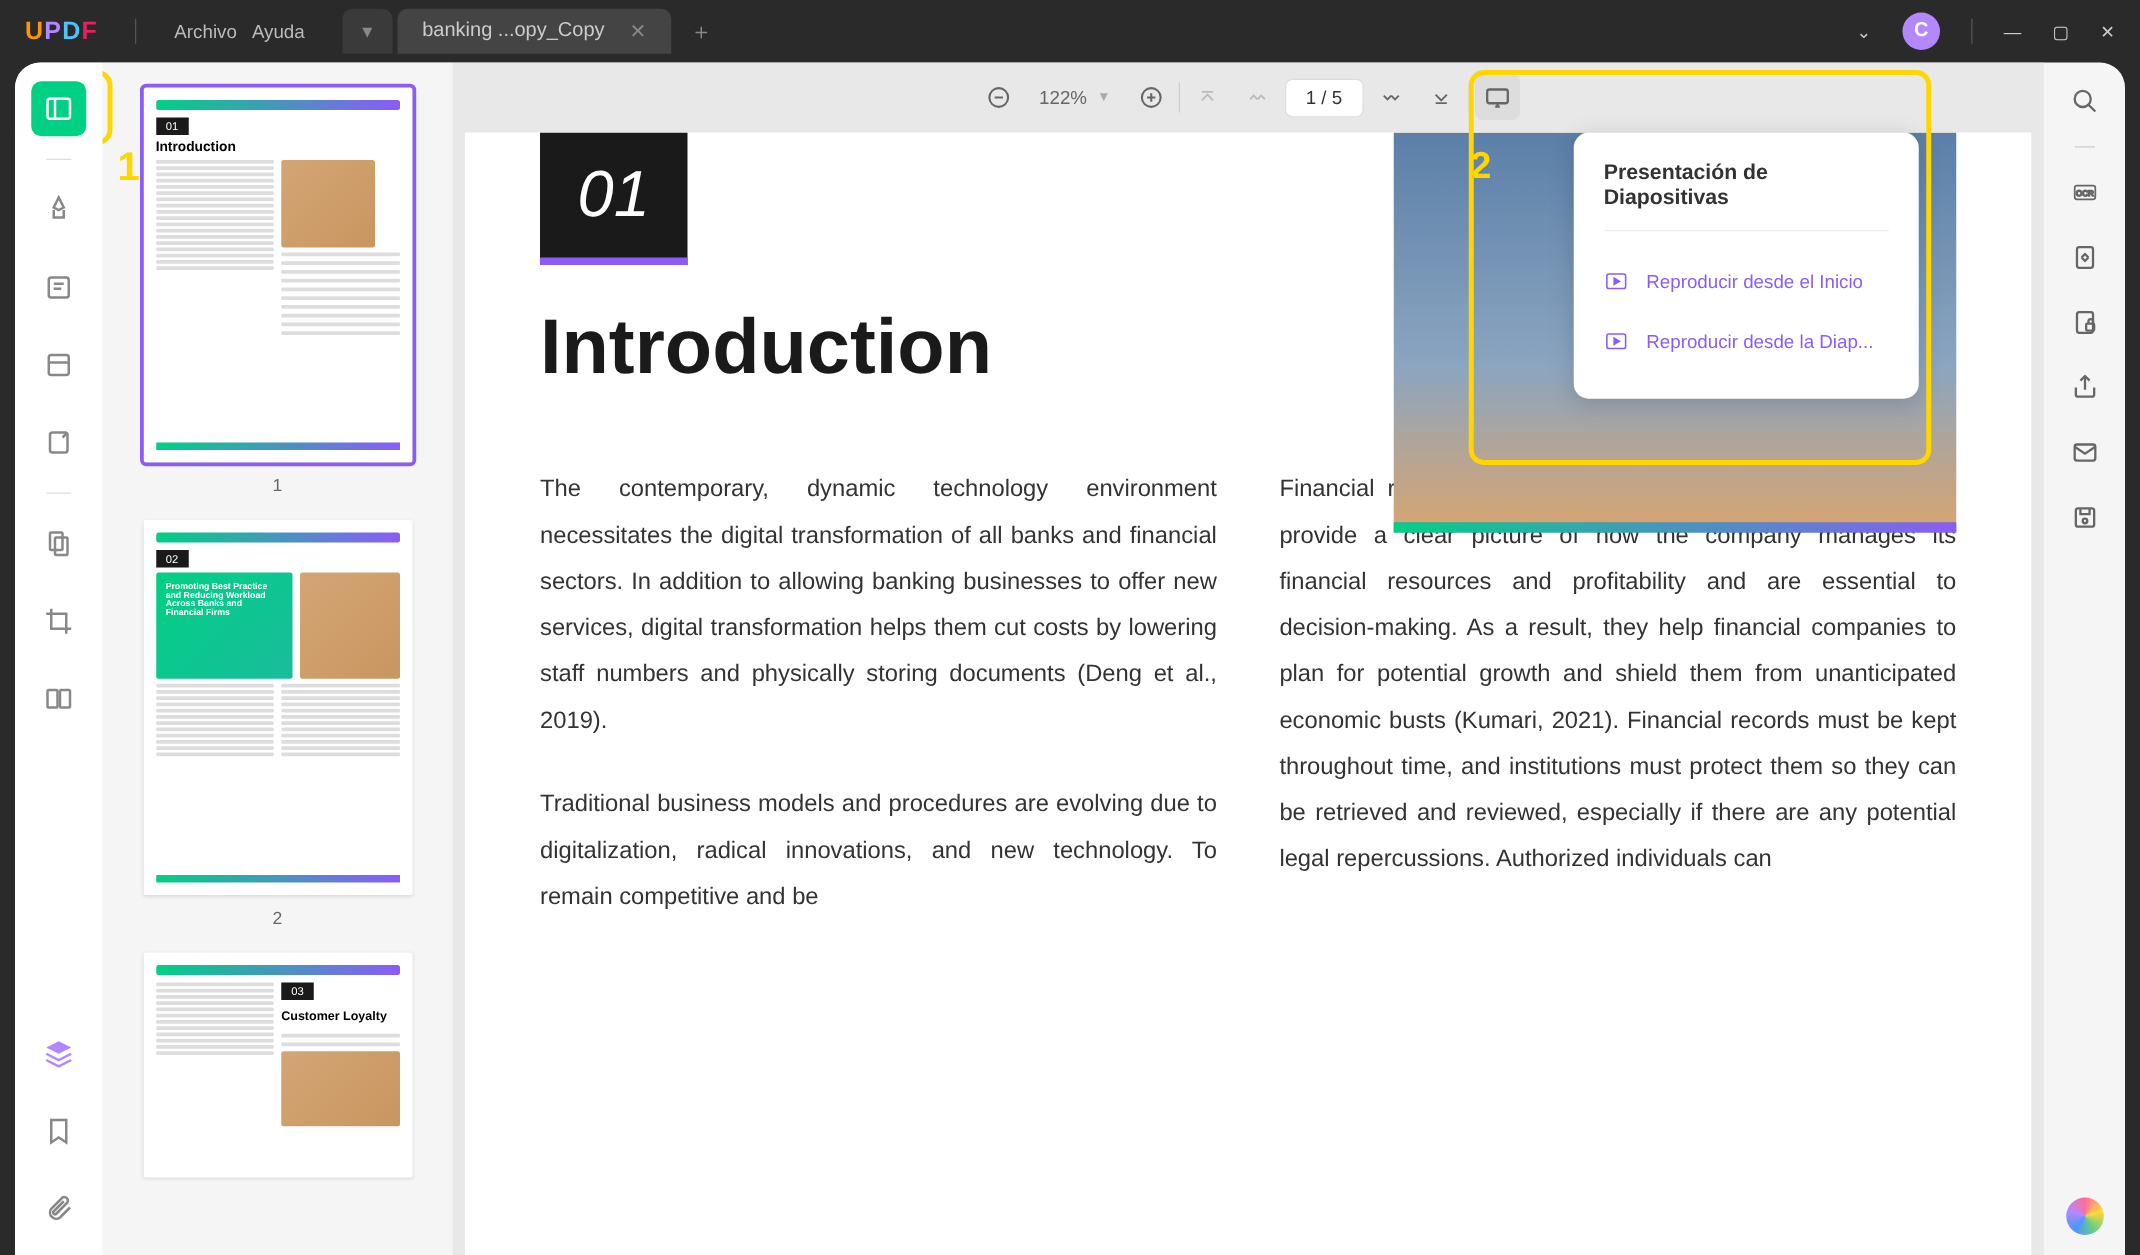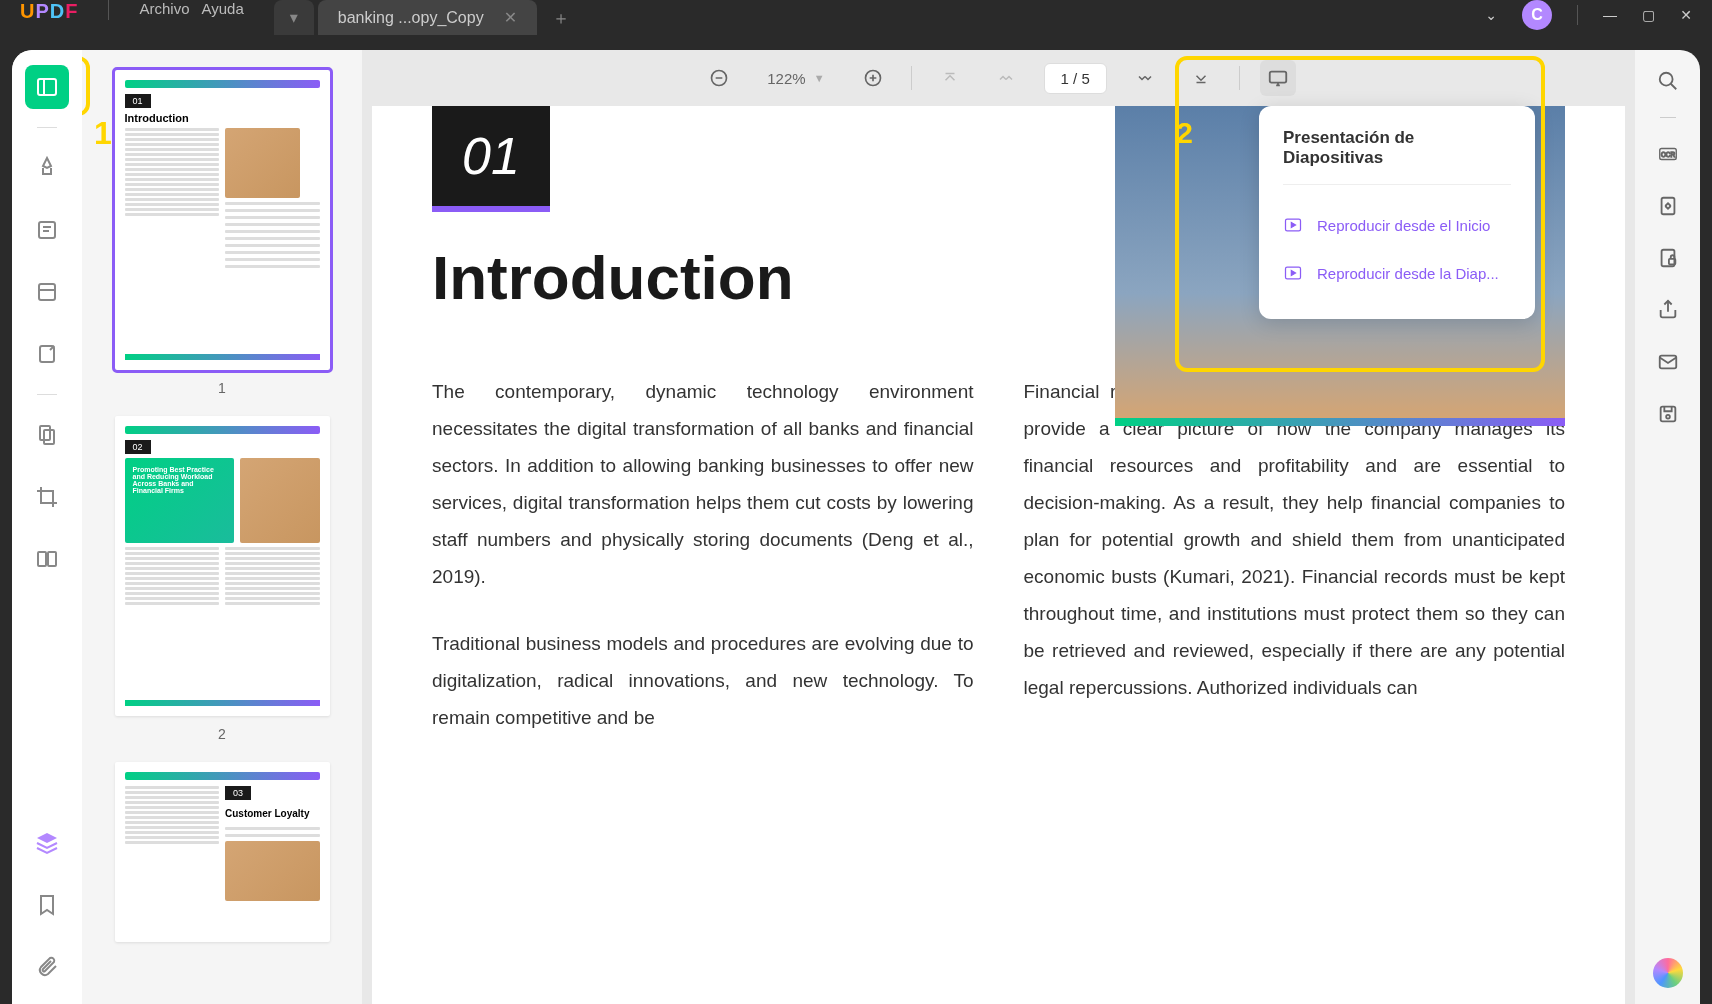--- a/index.html
+++ b/index.html
@@ -1,17 +1,17 @@
 <!DOCTYPE html>
 <html><head>
 <meta charset="utf-8">
 <style>
 * { margin: 0; padding: 0; box-sizing: border-box; }
 body { font-family: -apple-system, BlinkMacSystemFont, 'Segoe UI', Arial, sans-serif; background: #2a2a2a; overflow: hidden; width: 1712px; height: 1004px; }
-.titlebar { height: 50px; background: #2a2a2a; display: flex; align-items: flex-start; }
+.titlebar { height: 50px; background: #2a2a2a; display: flex; align-items: center; }
 .logo { padding: 0 20px; font-weight: bold; font-size: 20px; letter-spacing: 1px; }
 .logo .u { color: #FF9500; }
 .logo .p { color: #B388FF; }
 .logo .d { color: #4FC3F7; }
 .logo .f { color: #E91E63; }
 .menu-items { display: flex; gap: 12px; margin-left: 20px; }
 .menu-item { color: #bbb; font-size: 15px; cursor: pointer; }
 .tabs { display: flex; margin-left: 30px; align-items: center; }
 .tab { display: flex; align-items: center; padding: 8px 20px; color: #999; gap: 20px; }
 .tab.inactive { background: #3a3a3a; border-radius: 8px 8px 0 0; margin-right: 4px; width: 40px; justify-content: center; padding: 8px; }
@@ -37,21 +37,21 @@
 .thumb-badge { background: #1a1a1a; color: white; padding: 2px 8px; font-size: 9px; display: inline-block; width: fit-content; }
 .thumb-title { font-weight: bold; font-size: 11px; margin: 4px 0; }
 .thumb-body { display: flex; gap: 6px; flex: 1; }
 .thumb-text { flex: 1; display: flex; flex-direction: column; gap: 2px; }
 .thumb-line { height: 3px; background: #ddd; border-radius: 1px; }
 .thumb-img { width: 75px; background: linear-gradient(135deg, #d4a574, #c89660); border-radius: 2px; height: 70px; }
 .thumb-footer { height: 6px; background: linear-gradient(90deg, #00D084, #8B5CF6); margin-top: 6px; }
 .thumb-num { text-align: center; color: #666; font-size: 14px; margin-top: 10px; }
 .thumb-title-box { background: linear-gradient(135deg, #00D084, #1abc9c); color: white; padding: 8px; font-size: 7px; font-weight: bold; border-radius: 2px; }
 .content-area { flex: 1; background: #e8e8e8; display: flex; flex-direction: column; position: relative; }
-.toolbar { height: 56px; background: transparent; display: flex; align-items: center; justify-content: center; gap: 20px; padding: 0 30px; }
+.toolbar { height: 56px; background: transparent; display: flex; align-items: center; justify-content: center; gap: 4px; padding: 0 30px; }
 .tb-btn { width: 36px; height: 36px; display: flex; align-items: center; justify-content: center; cursor: pointer; color: #666; font-size: 18px; border-radius: 6px; }
 .tb-btn.active { background: #ddd; }
 .zoom-display { display: flex; align-items: center; gap: 8px; color: #666; font-size: 15px; cursor: pointer; padding: 6px 10px; }
 .tb-sep { width: 1px; height: 24px; background: #ccc; }
 .page-input { background: white; border: 1px solid #ddd; border-radius: 6px; padding: 6px 16px; font-size: 15px; color: #333; }
 .highlight-box-1 { position: absolute; left: -52px; top: 6px; width: 60px; height: 60px; border: 4px solid #FFD600; border-radius: 12px; pointer-events: none; z-index: 100; }
 .annotation-1 { position: absolute; left: 12px; top: 65px; color: #FFD600; font-size: 32px; font-weight: bold; z-index: 101; }
 .highlight-box-2 { position: absolute; right: 90px; top: 6px; width: 370px; height: 316px; border: 4px solid #FFD600; border-radius: 12px; pointer-events: none; z-index: 100; }
 .annotation-2 { position: absolute; right: 442px; top: 66px; color: #FFD600; font-size: 30px; font-weight: bold; z-index: 101; }
 .doc-viewport { flex: 1; background: white; margin: 0 10px; overflow: hidden; position: relative; }

